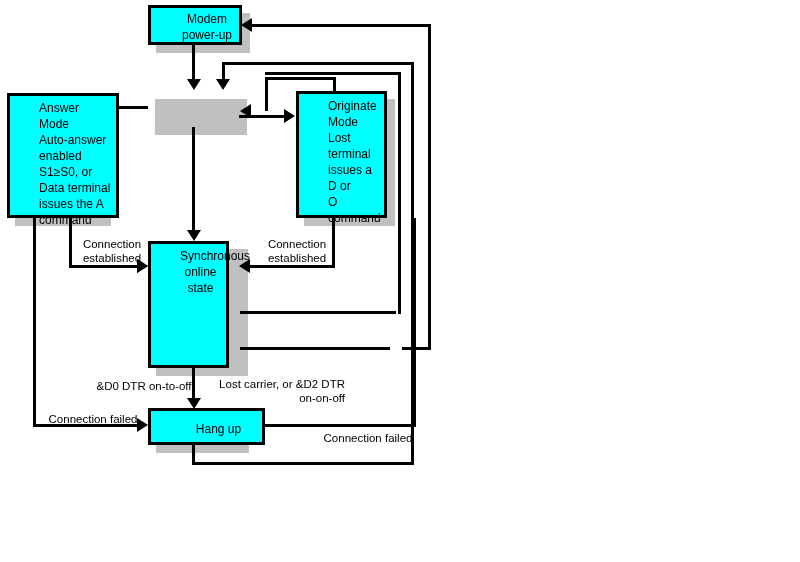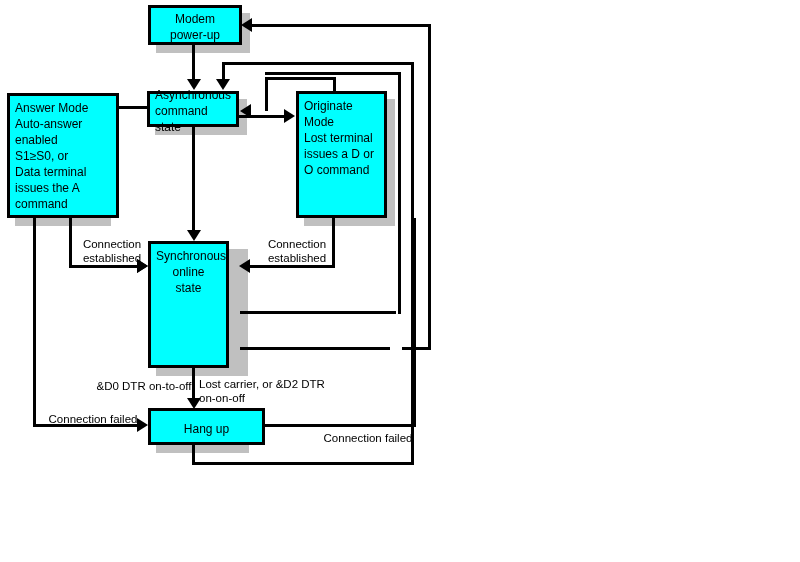--- a/index.html
+++ b/index.html
@@ -21,20 +21,21 @@
     box-sizing: border-box;
     background: #00ffff;
     border: 3px solid #000000;
     color: #000000;
     font-size: 12px;
     line-height: 16px;
     display: flex;
     align-items: flex-start;
     justify-content: center;
     z-index: 5;
+    padding-left: 24px;
   }
   .node .txt {
     padding: 4px 5px 0 5px;
     white-space: pre-line;
     width: 100%;
     box-sizing: border-box;
   }
   .node.align-left .txt { text-align: left; }
   .node.align-center .txt { text-align: center; }
   .node.vcenter { align-items: center; }
@@ -60,21 +61,21 @@
   
   .elabel {
     position: absolute;
     font-size: 11.5px;
     line-height: 14px;
     color: #000000;
     white-space: pre-line;
     z-index: 6;
     background: transparent;
   }
-  .elabel.ta-right { text-align: left; }
+  .elabel.ta-right { text-align: right; }
   .elabel.ta-left  { text-align: center; }
 </style>
 </head>
 <body>
 
 <div id="canvas">
 
   <div class="shadow" style="left:156px; top:13px;  width:94px;  height:40px;"></div>
   <div class="shadow" style="left:155px; top:99px;  width:92px;  height:36px;"></div>
   <div class="shadow" style="left:15px;  top:101px; width:96px;  height:125px;"></div>
@@ -135,24 +136,20 @@
   <div class="seg" style="left:411px; top:62px;  width:3px;   height:403px;"></div>
   <div class="seg" style="left:222px; top:62px;  width:192px; height:3px;"></div>
   <div class="seg" style="left:222px; top:62px;  width:3px;   height:22px;"></div>
   <div class="arrow down" style="left:216px; top:79px;"></div>
 
   <div class="node align-center vcenter" style="left:148px; top:5px; width:94px; height:40px;">
     <span class="txt">Modem
 power-up</span>
   </div>
 
-  <div class="node align-left vcenter" style="left:147px; top:91px; width:92px; height:36px;">
-    <span class="txt">Asynchronous
-command state</span>
-  </div>
 
   <div class="node align-left" style="left:7px; top:93px; width:112px; height:125px;">
     <span class="txt">Answer Mode
 Auto-answer
 enabled
 S1≥S0, or
 Data terminal
 issues the A
 command</span>
   </div>

